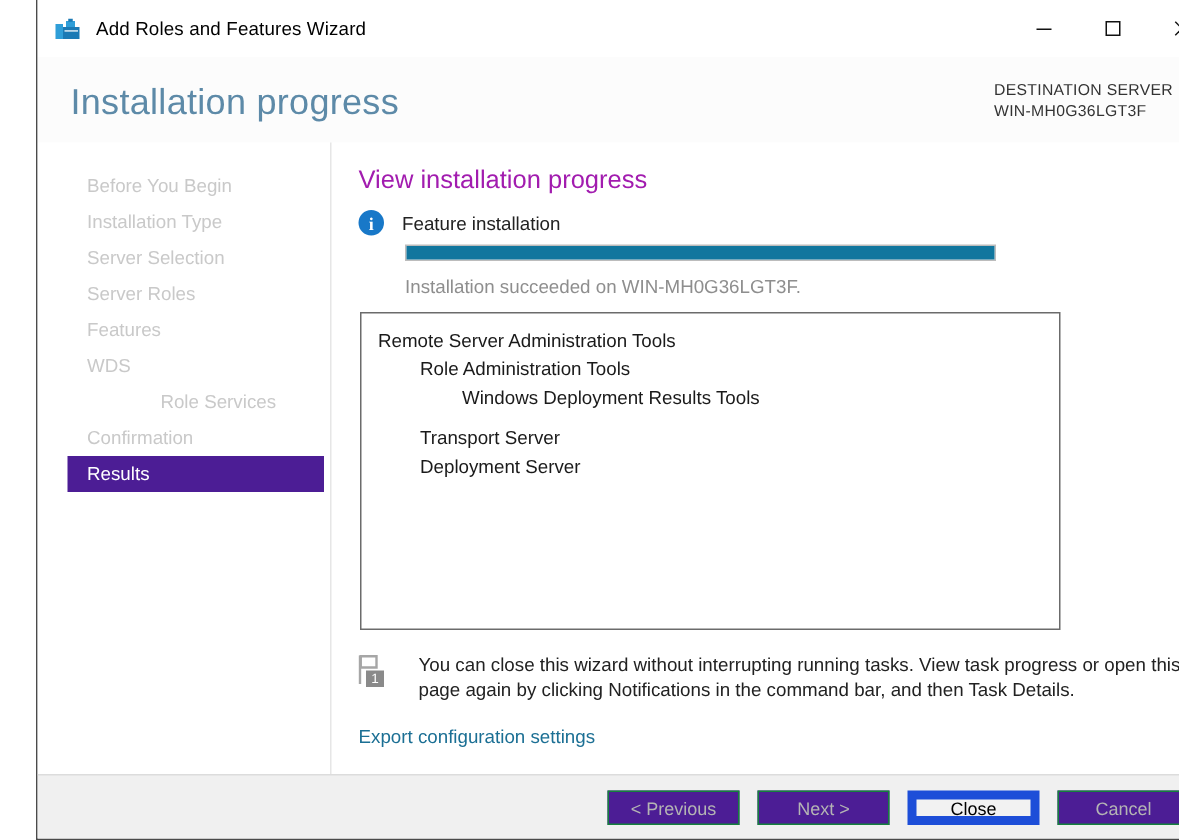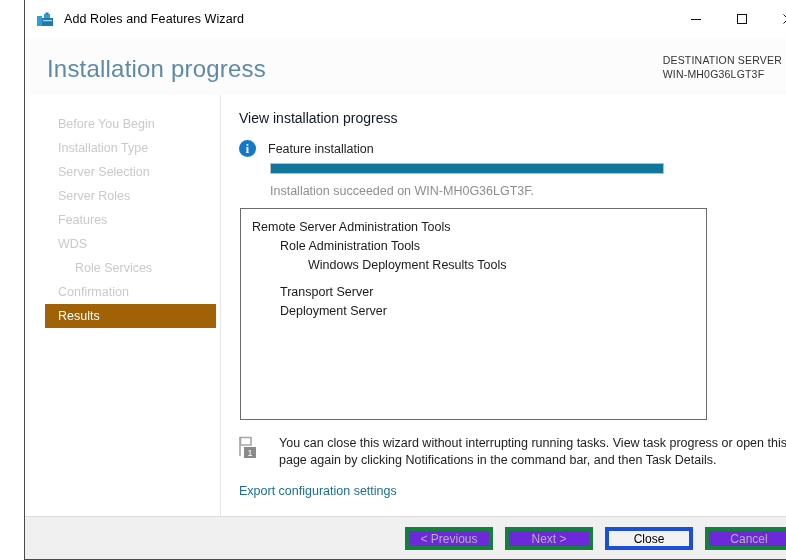--- a/index.html
+++ b/index.html
@@ -115,42 +115,42 @@
   .nav-item {
     height: 24px;
     line-height: 24px;
     margin: 0 4px 0 20px;
     padding-left: 13px;
     font-size: 12.5px;
     color: #c9c9c9;
     white-space: nowrap;
     cursor: default;
   }
-  .nav-item.indent { padding-left: 30px; }
+  .nav-item.indent { padding-left: 30px; text-align: center; }
   .nav-item.selected {
     background: #0f7ac7;
     color: #ffffff;
     margin-right: 4px;
   }
 
   
   #content {
     position: absolute;
     top: 95px;
     left: 197px;
     width: 588px;
     height: 421px;
     background: #ffffff;
   }
   #content-heading {
     position: absolute;
     left: 17px;
     top: 15px;
-    font-size: 14px;
-    color: #0f172a;
+    font-size: 17px;
+    color: #a21caf;
   }
   #info-row {
     position: absolute;
     left: 17px;
     top: 45px;
     display: flex;
     align-items: center;
   }
   #info-icon {
     width: 17px;
@@ -266,32 +266,32 @@
     right: 18px;
     top: 10px;
     display: flex;
     gap: 12px;
   }
   .btn {
     width: 88px;
     height: 23px;
     font-size: 12px;
     font-family: "Liberation Sans", sans-serif;
-    background: #6d28d9;
-    border: 4px solid #15803d;
+    background: #4c1d95;
+    border: 1px solid #15803d;
     color: #b4b4b4;
     display: flex;
     align-items: center;
     justify-content: center;
     cursor: default;
     white-space: nowrap;
   }
   .btn.enabled {
     color: #000000;
-    border: 4px solid #1d4ed8;
+    border: 6px solid #1d4ed8;
     background: #f2f2f2;
   }
 </style>
 </head>
 <body>
 
 <div id="window">
 
   <div id="titlebar">
     <div id="title-icon">
@@ -334,21 +334,21 @@
 
   <div id="sidebar">
       <div class="nav-item">Before You Begin</div>
       <div class="nav-item">Installation Type</div>
       <div class="nav-item">Server Selection</div>
       <div class="nav-item">Server Roles</div>
       <div class="nav-item">Features</div>
       <div class="nav-item">WDS</div>
       <div class="nav-item indent">Role Services</div>
       <div class="nav-item">Confirmation</div>
-      <div class="nav-item selected" style="background: #a16207;">Results</div>
+      <div class="nav-item selected" style="background: #4c1d95;">Results</div>
     </div>
 
   <div id="content">
     <div id="content-heading">View installation progress</div>
 
     <div id="info-row">
       <div id="info-icon">i</div>
       <div id="info-label">Feature installation</div>
     </div>
 

